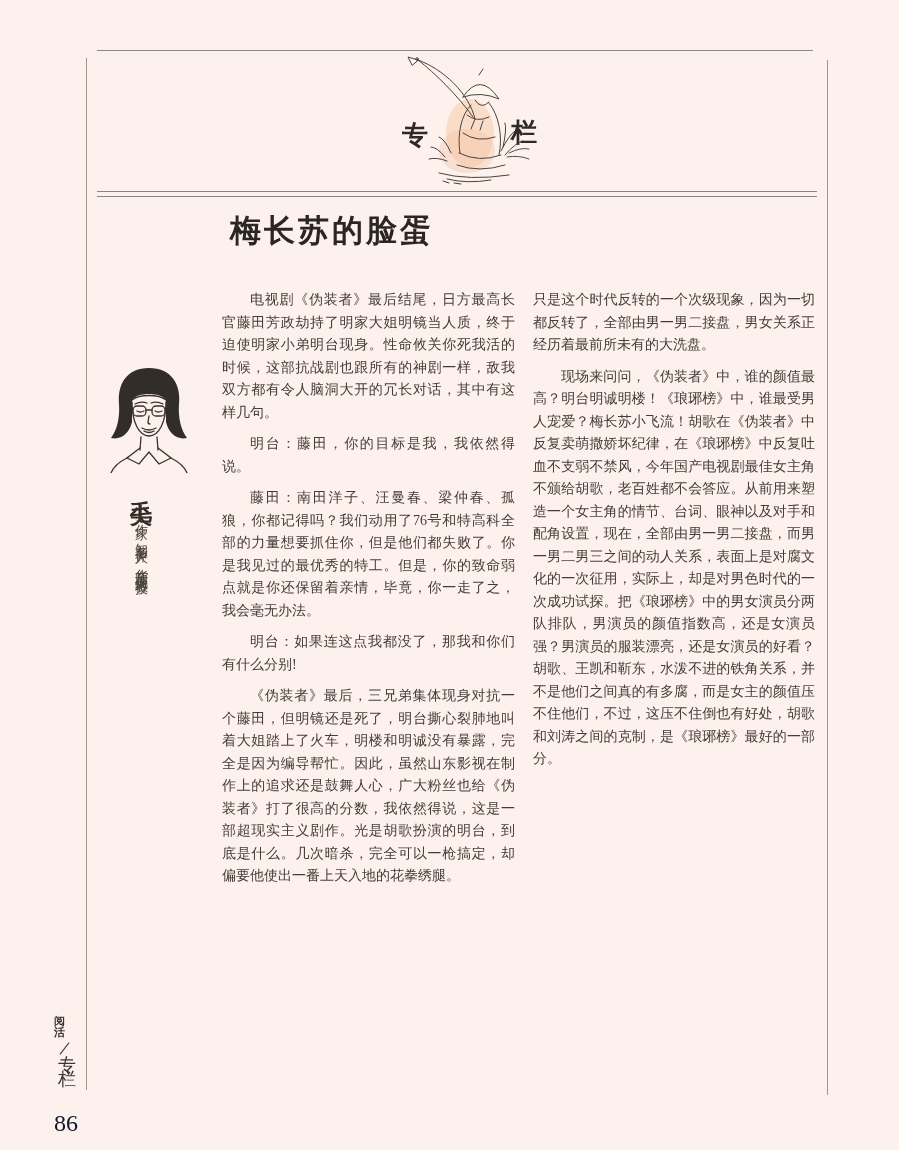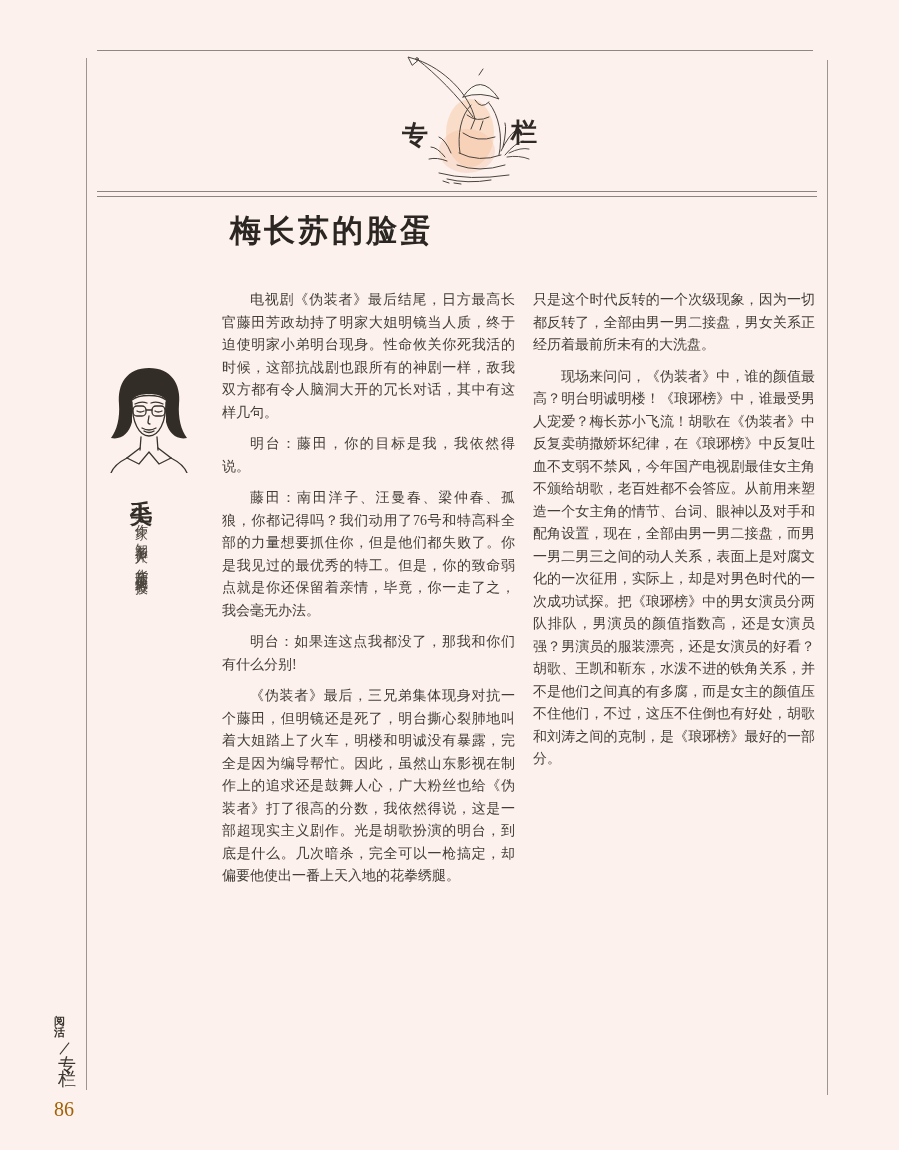--- a/index.html
+++ b/index.html
@@ -41,21 +41,21 @@
   .author-bio{font-size:13px;color:#4a443d;letter-spacing:2px;margin-top:6px;}
   
   .footer-block{left:54px;top:1016px;width:40px;display:flex;
     flex-direction:column;align-items:flex-start;}
   .footer-magazine{font-size:11px;line-height:11px;font-weight:bold;
     color:#3a352f;letter-spacing:0;width:12px;
     font-family:"Liberation Sans","DejaVu Sans",sans-serif;}
   .footer-slash{width:1px;height:15px;background:#3a352f;
     transform:rotate(38deg);margin:3px 0 2px 10px;}
   .footer-section{font-size:18px;line-height:14px;color:#3a352f;width:14px;margin-left:4px;}
-  .footer-page{font-size:20px;color:#a16207;margin-top:12px;}
+  .footer-page{font-size:24px;color:#0f172a;margin-top:24px;}
   svg{display:block;}
 </style>
 </head>
 <body>
 
 <div class="abs rule-top"></div>
 <div class="abs vline-left"></div>
 <div class="abs vline-right"></div>
 <div class="abs double-rule"></div>
 

